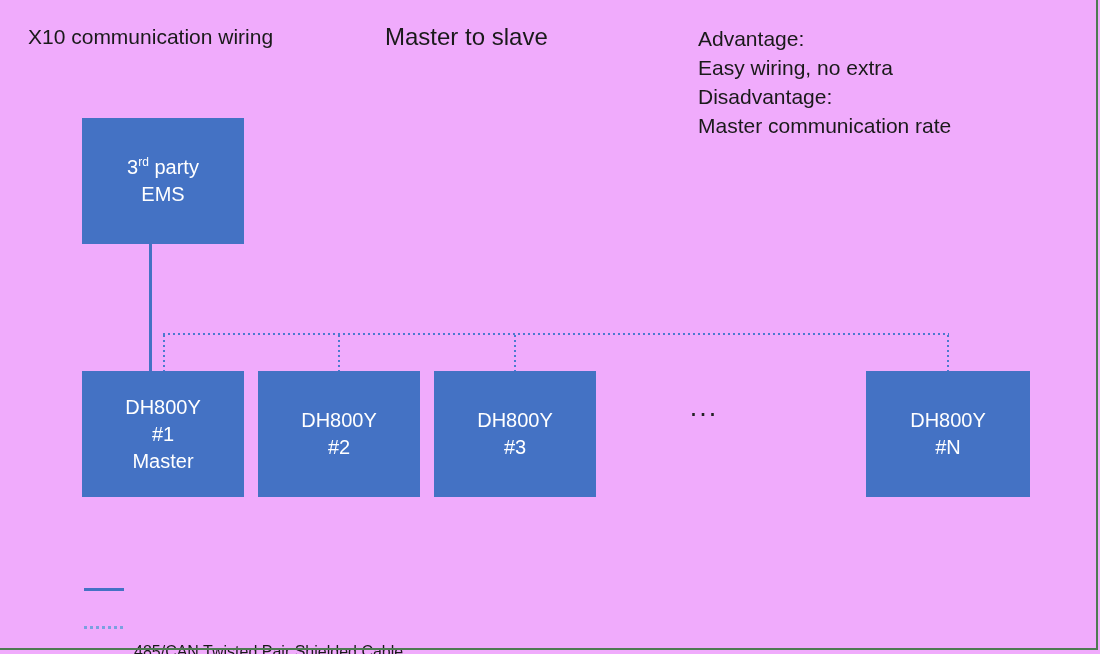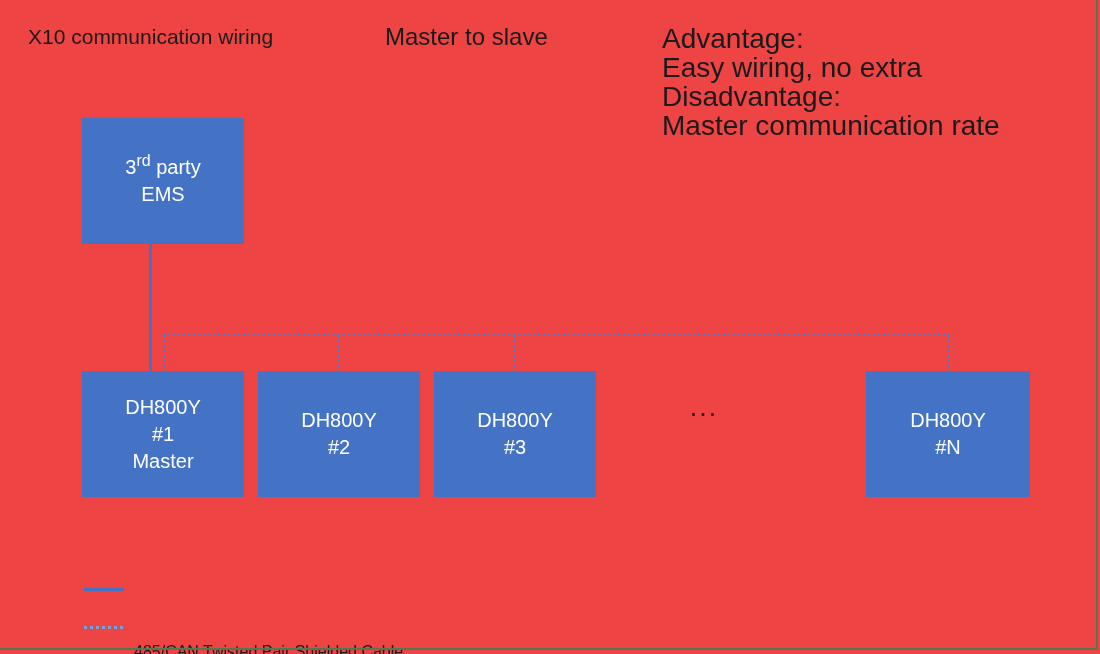--- a/index.html
+++ b/index.html
@@ -8,21 +8,21 @@
     background: #ffffff;
   }
   body {
     font-family: "Liberation Sans", sans-serif;
     color: #1a1a1a;
   }
   .canvas {
     position: relative;
     width: 1100px;
     height: 654px;
-    background: #ef4444;
+    background: #f0abfc;
     overflow: hidden;
   }
   
   .frame-right {
     position: absolute;
     top: 0;
     left: 1096px;
     width: 2px;
     height: 650px;
     background: #4e7a52;
@@ -46,40 +46,40 @@
   .subtitle {
     position: absolute;
     left: 385px;
     top: 24px;
     font-size: 24px;
     line-height: 26px;
     white-space: nowrap;
   }
   .notes {
     position: absolute;
-    left: 662px;
+    left: 698px;
     top: 24px;
-    font-size: 28px;
+    font-size: 21px;
     line-height: 29px;
     white-space: nowrap;
   }
   .node {
     position: absolute;
     background: #4472c4;
     color: #ffffff;
     display: flex;
     flex-direction: column;
     align-items: center;
     justify-content: center;
     font-size: 20px;
     line-height: 27px;
     text-align: center;
   }
   .node sup {
-    font-size: 16px;
+    font-size: 12px;
     line-height: 0;
   }
   .ems-box    { left: 82px;  top: 118px; width: 162px; height: 126px; }
   .dev-box-1  { left: 82px;  top: 371px; width: 162px; height: 126px; }
   .dev-box-2  { left: 258px; top: 371px; width: 162px; height: 126px; }
   .dev-box-3  { left: 434px; top: 371px; width: 162px; height: 126px; }
   .dev-box-n  { left: 866px; top: 371px; width: 164px; height: 126px; }
 
   .solid-connector {
     position: absolute;

